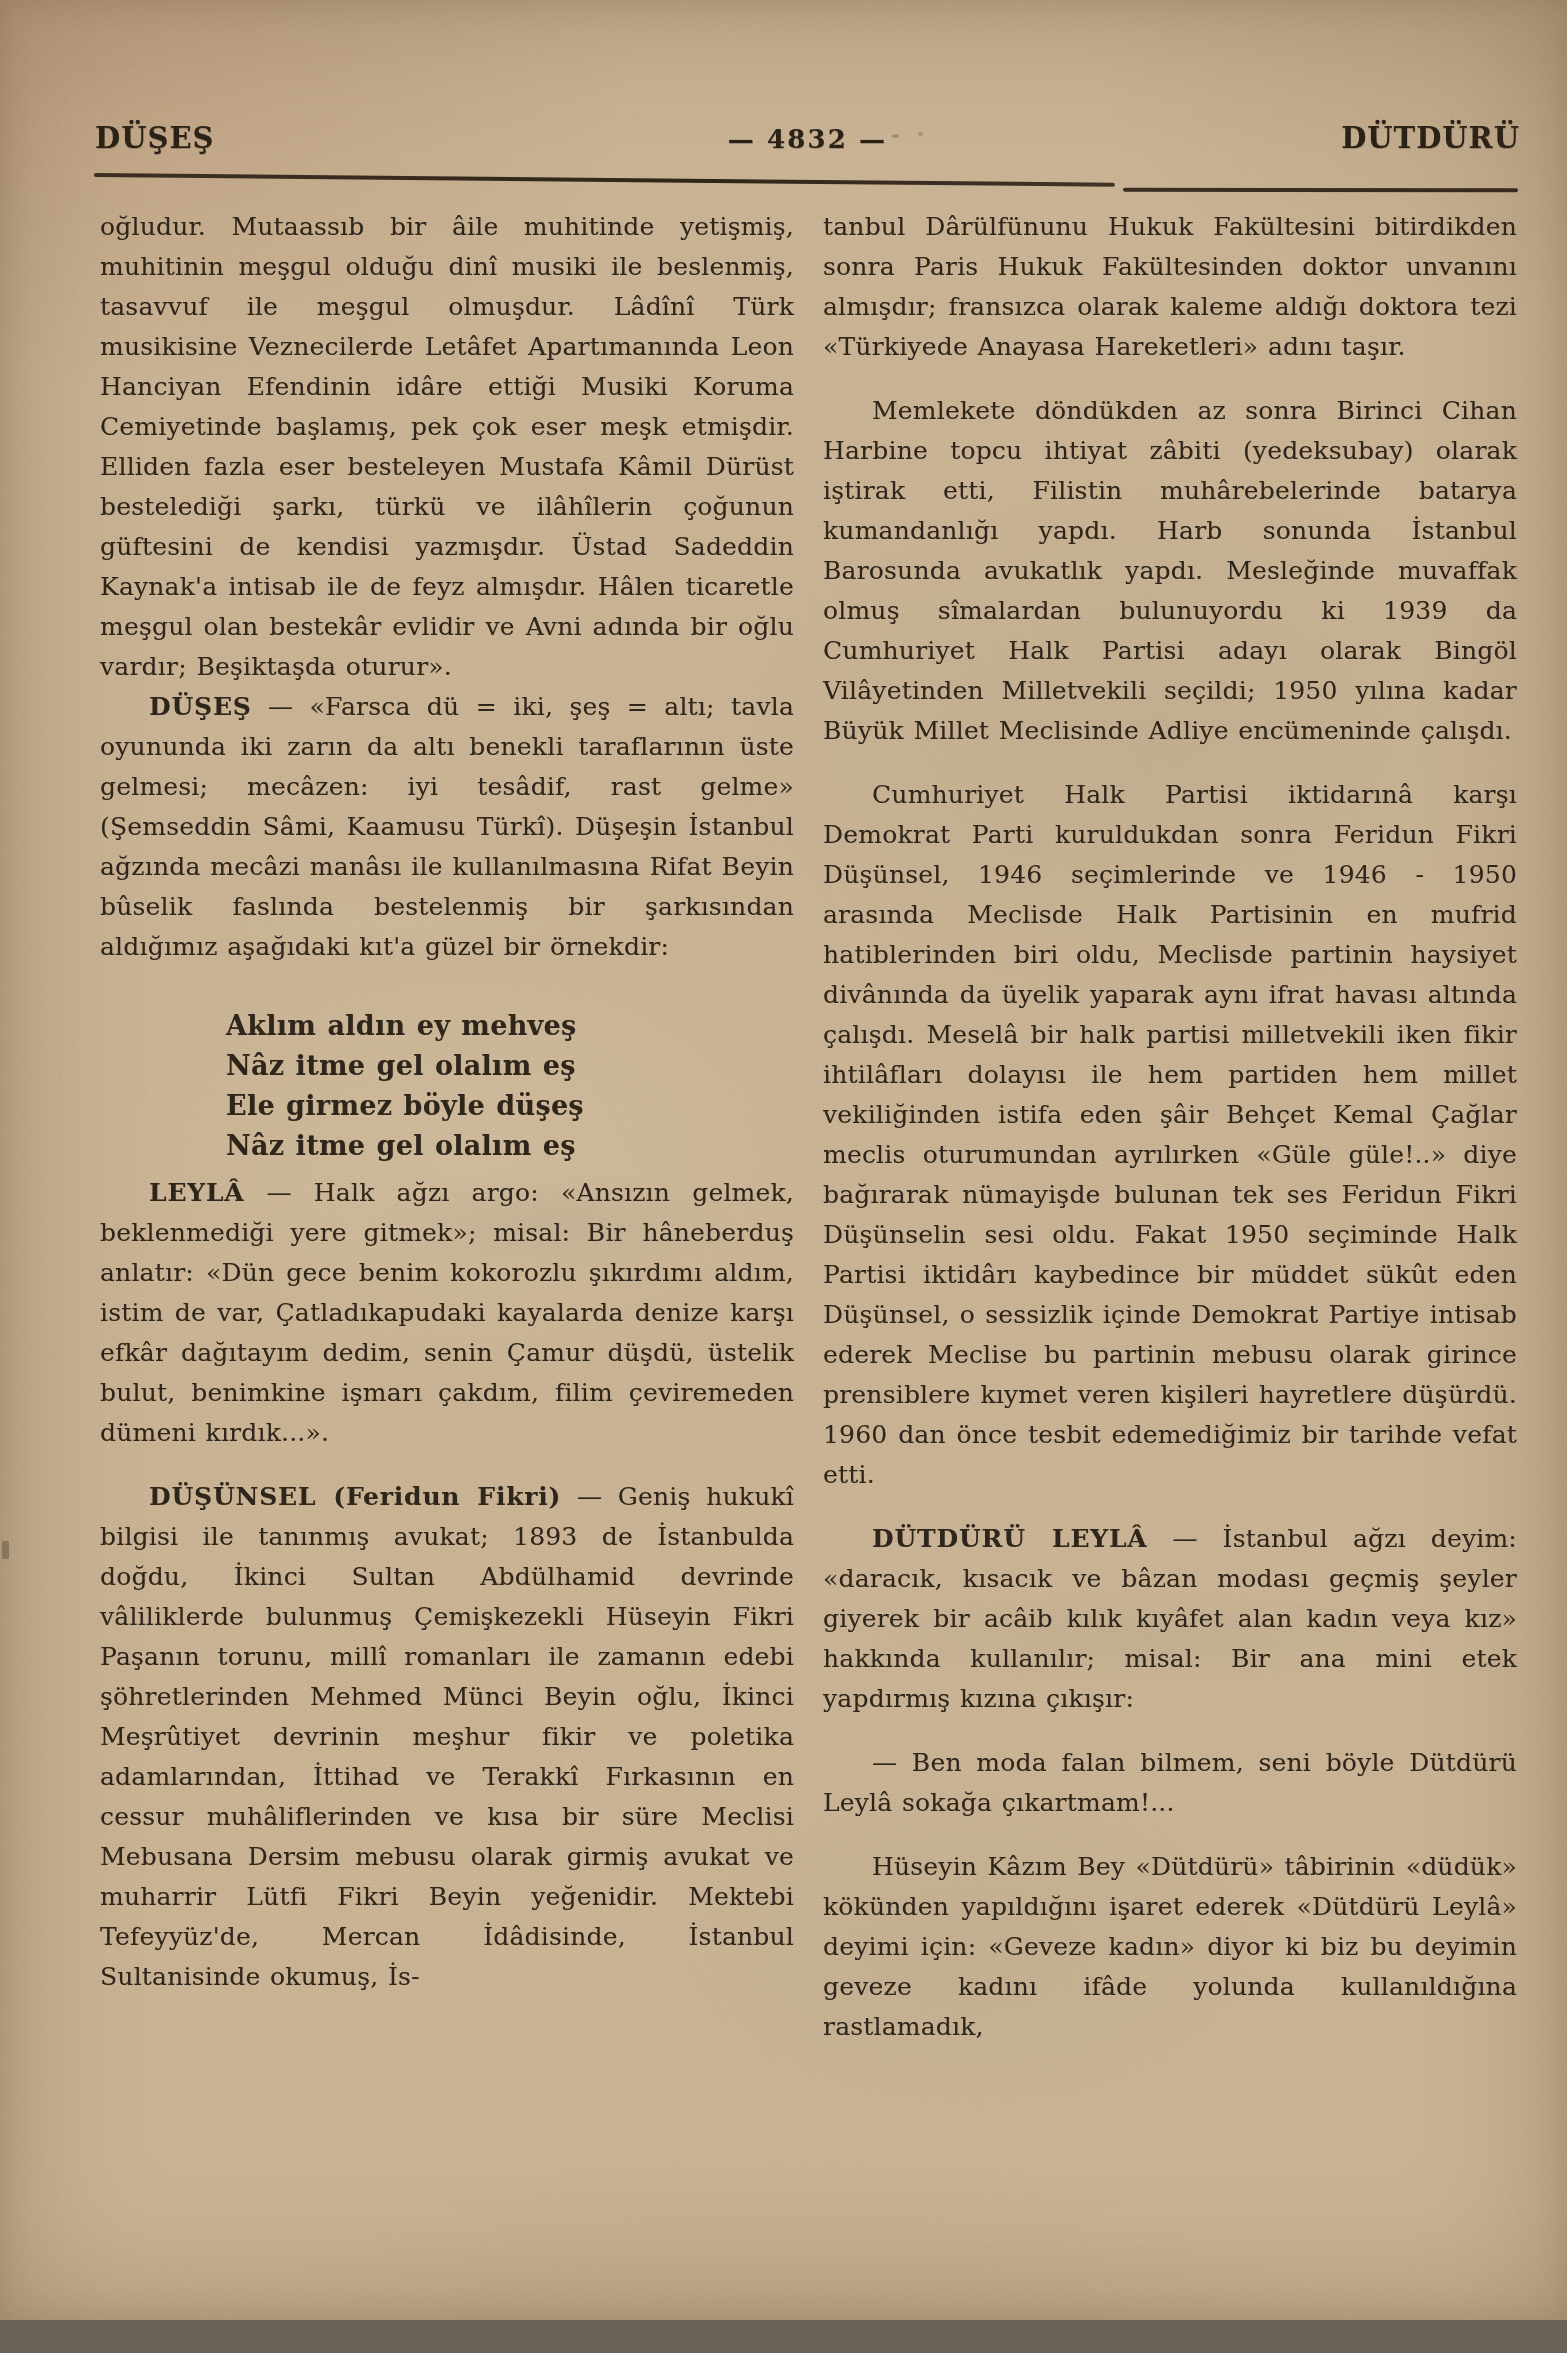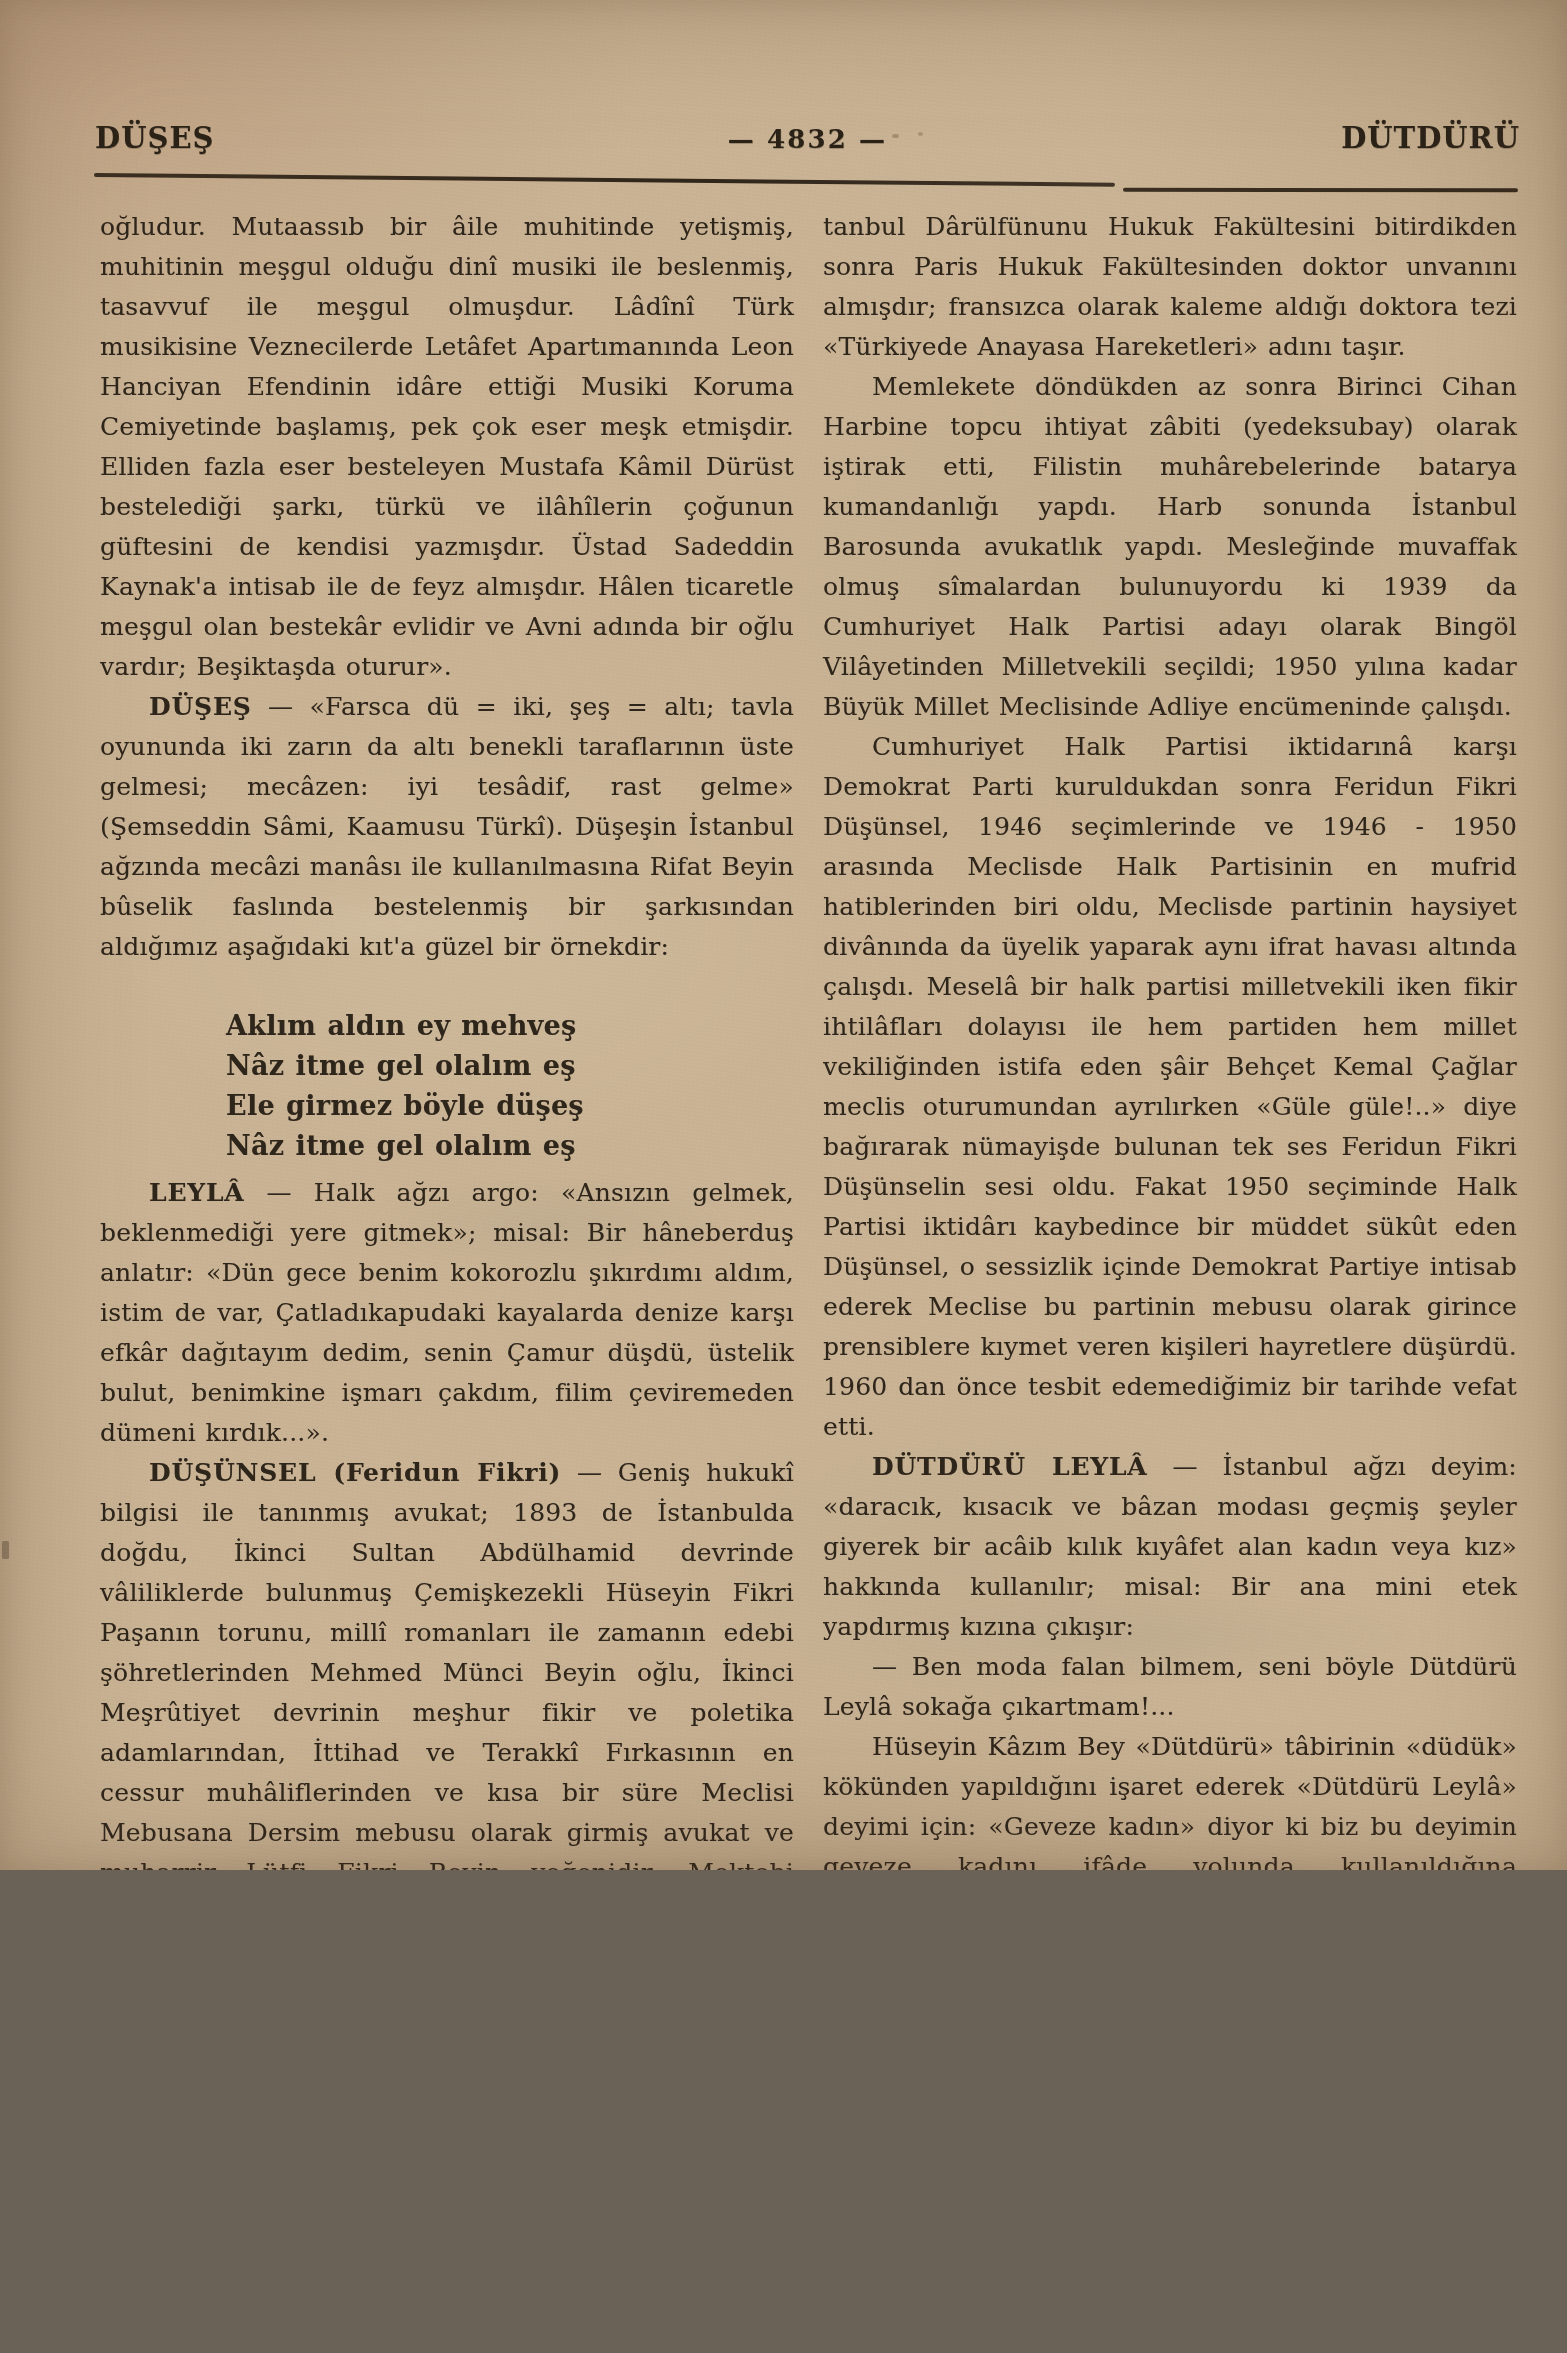--- a/index.html
+++ b/index.html
@@ -1,18 +1,18 @@
 <!DOCTYPE html>
 <html style="font-size:8.4px"><head>
 <meta charset="utf-8">
 <style>
   html,body{margin:0;padding:0;background:#6b6257;}
   .page{
     position:relative;
-    width:1568px;height:1870px;
+    width:1568px;height:2320px;
     background-color:#c9b394;
     background-image:
       radial-gradient(889px 523px at 6% 3%,  rgba(151,95,66,0.20), transparent 62%),
       radial-gradient(784px 471px  at 99% 2%, rgba(122,92,60,0.16), transparent 60%),
       radial-gradient(1150px 784px at 50% 114%, rgba(118,88,58,0.14), transparent 65%),
       radial-gradient(523px 324px at 30% 50%, rgba(255,245,222,0.10), transparent 70%),
       radial-gradient(680px 418px at 74% 32%, rgba(98,98,88,0.07), transparent 70%),
       radial-gradient(471px 261px  at 62% 84%, rgba(100,100,92,0.06), transparent 70%),
       repeating-linear-gradient(7deg,  rgba(0,0,0,0.012) 0 1.6px, transparent 1.6px 3.7px),
       repeating-linear-gradient(96deg, rgba(255,255,255,0.013) 0 2.1px, transparent 2.1px 4.7px);
@@ -50,21 +50,21 @@
     position:absolute;top:207px;left:100px;right:51px;
     display:flex;gap:29px;
     font-size:25px;line-height:40px;
     text-align:justify;
     letter-spacing:0.2px;word-spacing:0.06em;
     text-shadow:0.3px 0.4px 0 rgba(60,45,30,0.22);
   }
   .col{flex:1 1 0;min-width:0;}
   p{margin:0;}
   .indent{text-indent:49px;}
-  .g0{}
+  .g0{margin-top:24px;}
   .g1{}
   .hw{font-weight:bold;letter-spacing:0.8px;}
   .dash{font-weight:normal;}
   .poem{margin:39px 0 7.3px 126px;font-weight:bold;font-size:27px;line-height:40px;text-align:left;letter-spacing:0.3px;}
   .poem div{white-space:nowrap;}
   
   .ghost{position:absolute;pointer-events:none;filter:blur(7.3px);}
   .gh1{left:366px;top:1177px;width:366px;height:94px;
        background:radial-gradient(closest-side, rgba(120,124,112,0.10), transparent);}
   .gh2{left:863px;top:1595px;width:575px;height:84px;

